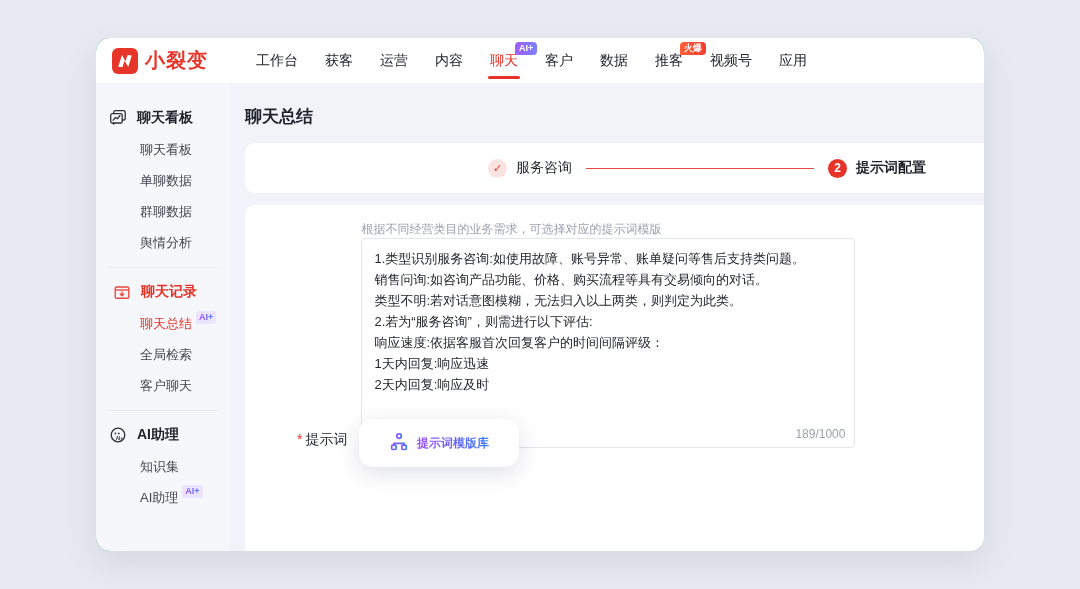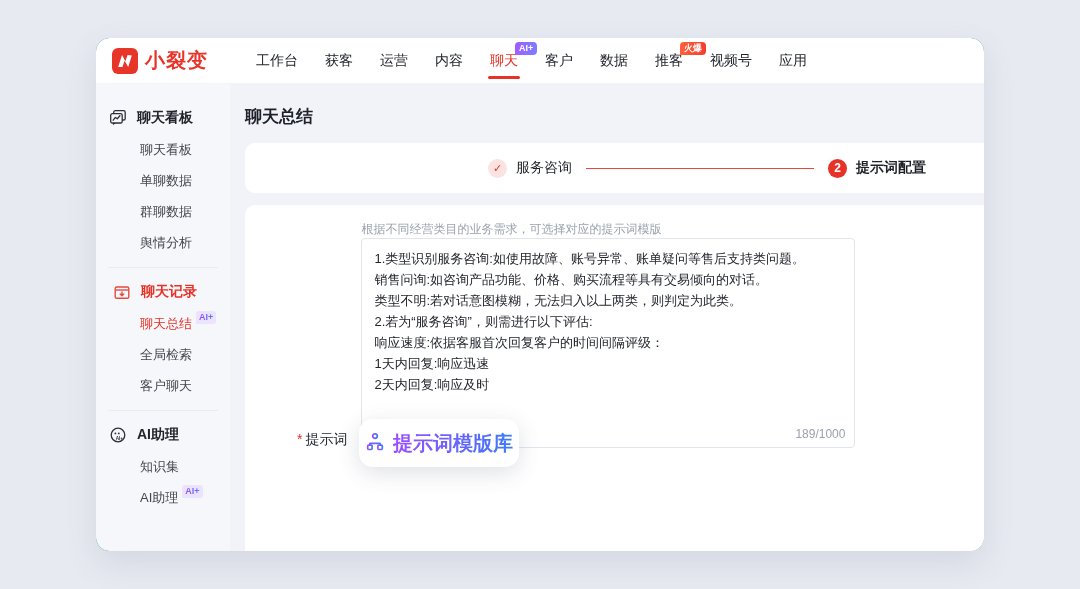--- a/index.html
+++ b/index.html
@@ -122,21 +122,21 @@
     position:absolute; right:10px; bottom:7px; font-size:12px; color:#9ba1ad;
     pointer-events:none; background:transparent;
   }
   .template-btn {
     position:absolute; left:114px; top:214px; width:160px; height:48px;
     background:#fff; border:none; border-radius:14px; cursor:pointer;
     box-shadow:0 6px 22px rgba(60,70,100,.16);
     display:flex; align-items:center; justify-content:center; gap:8px;
   }
   .template-btn-label {
-    font-size:20px; font-weight:700;
+    font-size:12px; font-weight:700;
     background:linear-gradient(90deg,#9b4dff,#3a7bfa);
     -webkit-background-clip:text; background-clip:text; color:transparent;
     font-family:"Liberation Sans","DejaVu Sans",sans-serif;
   }
 </style>
 </head>
 <body>
 
 <div class="stage">
   <div class="window">

